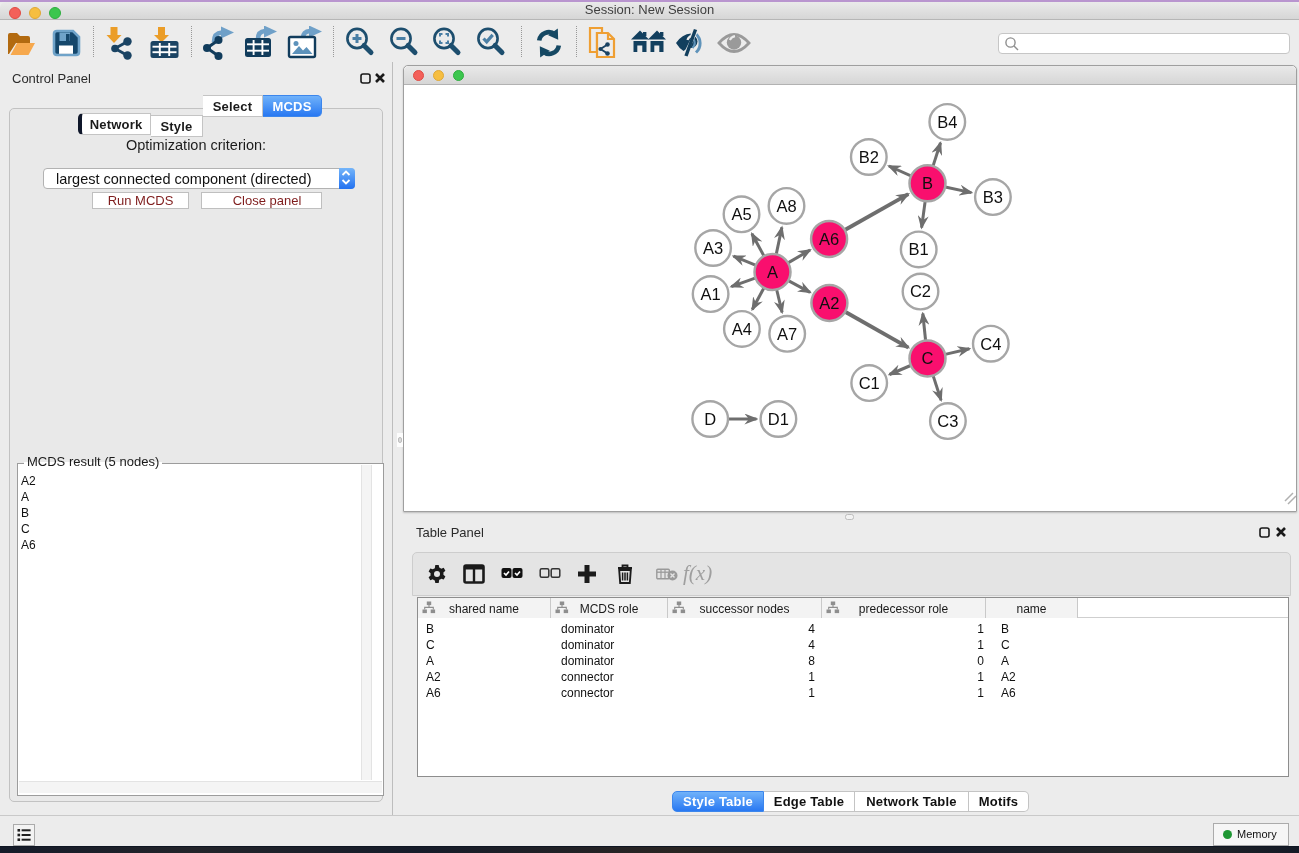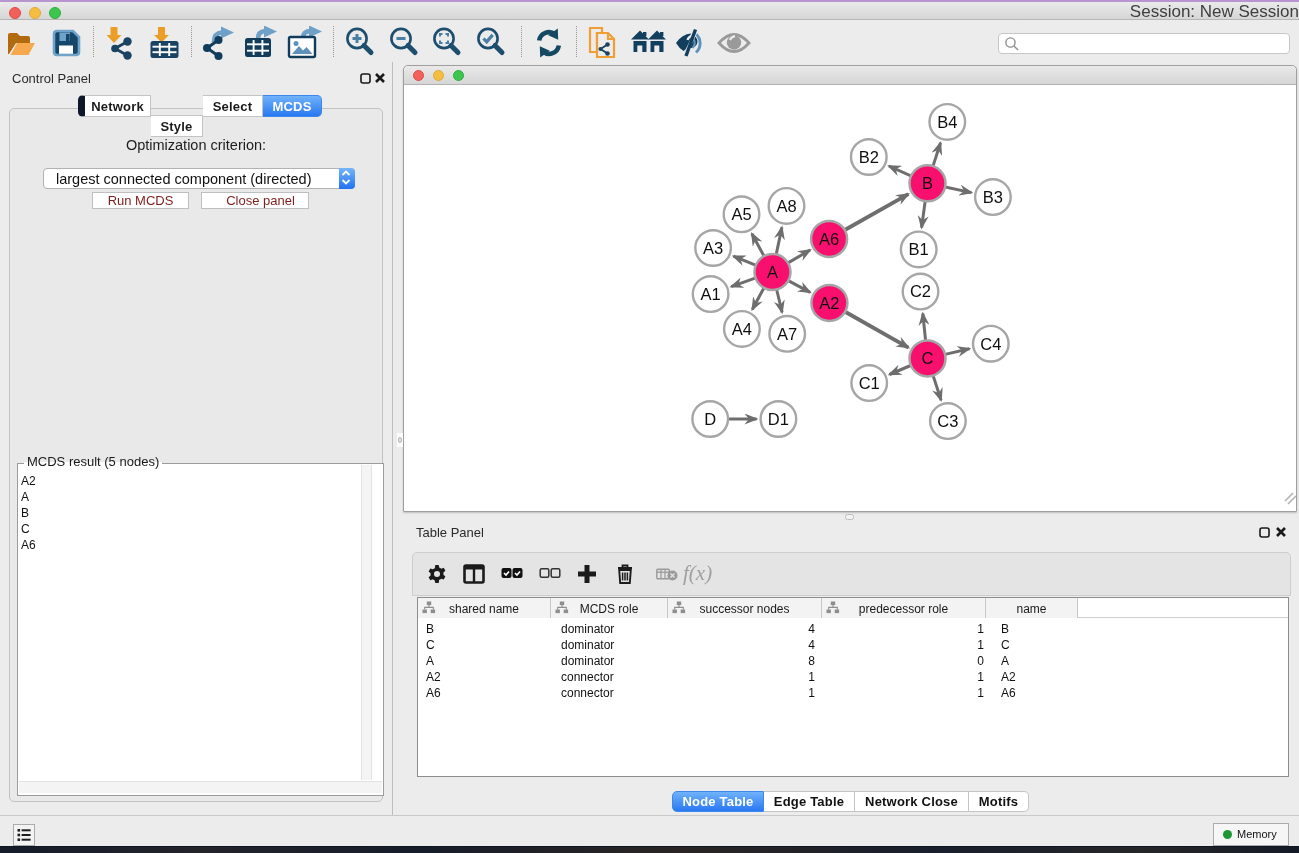--- a/index.html
+++ b/index.html
@@ -4,33 +4,33 @@
 <style>
 * { margin:0; padding:0; box-sizing:border-box; }
 html,body { width:1299px; height:853px; overflow:hidden; }
 body { font-family:"Liberation Sans", sans-serif; background:#ececec; position:relative; }
 .abs { position:absolute; }
 #deskTop { left:0; top:0; width:1299px; height:2px; background:#b995cf; }
 #titlebar { left:0; top:2px; width:1299px; height:18px;
   background:linear-gradient(#eaeaea,#d6d6d6);
   border-bottom:1px solid #b6b6b6; border-radius:6px 6px 0 0; }
 .tl { position:absolute; width:12px; height:12px; border-radius:50%; }
-#title-text { width:100%; text-align:right; top:0; font-size:17px; color:#3f3f3f; }
+#title-text { width:100%; text-align:center; top:0; font-size:13px; color:#3f3f3f; }
 #toolbar { left:0; top:21px; width:1299px; height:41px; background:#ececec; }
 .sep { position:absolute; top:5px; height:31px; width:0; border-left:1px dotted #989898; }
 .ticon { position:absolute; top:5px; }
 #searchbox { left:998px; top:33px; width:292px; height:21px; background:#fff;
   border:1px solid #c6c6c6; border-radius:4px; }
 #cpanel { left:0; top:62px; width:393px; height:753px; background:#ececec;
   border-right:1px solid #bdbdbd; }
 #cpanel-title { left:12px; top:9px; font-size:13px; color:#2b2b2b; }
 #cp-tabs { left:78px; top:33px; height:22px; display:flex; z-index:3; }
 .tab { height:22px; border:1px solid #c4c4c4; border-left:none; background:#fff;
   font-size:13px; font-weight:bold; letter-spacing:.2px; color:#1a1a1a; display:flex; align-items:center; justify-content:center; }
-.tab:first-child { border-left:7px solid #0f172a; border-radius:5px 0 0 5px; }
+.tab:first-child { border-left:4px solid #0f172a; border-radius:5px 0 0 5px;margin-top:18px; }
 .tab:last-child { border-radius:0 5px 5px 0; border-color:#3c86ec;}
 .tab.sel { background:linear-gradient(#70b2fa,#2878f2); color:#fff; }
 #cp-content { left:9px; top:46px; width:374px; height:694px; background:#e9e9e9;
   border:1px solid #c2c2c2; border-radius:5px; z-index:1; }
 #opt-label { width:100%; top:28px; text-align:center; font-size:14.5px; color:#1c1c1c; }
 #dropdown { left:33px; top:59px; width:312px; height:21px; background:#fff;
   border:1px solid #b2b2b2; border-radius:4px; font-size:14.5px; color:#111; }
 #dd-step { position:absolute; right:-1px; top:-1px; width:16px; height:21px;
   background:linear-gradient(#74b5fa,#2271f0); border-radius:0 4px 4px 0; }
 .btn { position:absolute; height:17px; background:#fff; border:1px solid #bfbfbf;
@@ -226,21 +226,21 @@
     <div id="dropdown" class="abs">
         <span style="position:absolute;left:12px;top:2px;">largest connected component (directed)</span>
       <div id="dd-step">
         <svg width="14" height="19" viewBox="0 0 14 19" style="position:absolute;left:0;top:0;">
           <path d="M3.5,7 L7,3.5 L10.5,7" fill="none" stroke="#fff" stroke-width="1.8"></path>
           <path d="M3.5,12 L7,15.5 L10.5,12" fill="none" stroke="#fff" stroke-width="1.8"></path>
         </svg>
       </div>
     </div>
     <div class="btn" style="left:82px;top:83px;width:97px;">Run MCDS</div>
-    <div class="btn" style="left:191px;top:83px;width:108px;padding-left:11px;">Close panel</div>
+    <div class="btn" style="left:191px;top:83px;width:121px;padding-left:11px;">Close panel</div>
     <div id="mcds-box" class="abs">
       <div id="mcds-list" class="abs">A2<br>A<br>B<br>C<br>A6</div>
       <div class="vscroll"></div>
       <div class="hscroll"></div>
     </div>
     <div id="mcds-label" class="abs">MCDS result (5 nodes)</div>
   </div>
   <div id="cp-tabs" class="abs">
     <div class="tab" style="width:73px;">Network</div>
     <div class="tab" style="width:52px;margin-top:20px;">Style</div>
@@ -444,23 +444,23 @@
 <div class="cell" style="left:250px;top:72px;width:147px;text-align:right;">1</div>
 <div class="cell" style="left:404px;top:72px;width:162px;text-align:right;">1</div>
 <div class="cell" style="left:583px;top:72px;">A2</div>
 <div class="cell" style="left:8px;top:88px;">A6</div>
 <div class="cell" style="left:143px;top:88px;">connector</div>
 <div class="cell" style="left:250px;top:88px;width:147px;text-align:right;">1</div>
 <div class="cell" style="left:404px;top:88px;width:162px;text-align:right;">1</div>
 <div class="cell" style="left:583px;top:88px;">A6</div>
   </div>
   <div id="ttabs" class="abs">
-    <div class="ttab sel" style="width:92px;">Node Table</div>
+    <div class="ttab sel" style="width:92px;">Style Table</div>
     <div class="ttab" style="width:91px;">Edge Table</div>
-    <div class="ttab" style="width:114px;">Network Close</div>
+    <div class="ttab" style="width:114px;">Network Table</div>
     <div class="ttab" style="width:60px;">Motifs</div>
   </div>
 </div>
 <div id="statusbar" class="abs">
   <div id="listbtn" class="abs">
     <svg width="20" height="20" viewBox="0 0 20 20" style="position:absolute;left:0;top:0;">
       <g fill="#1f1f1f">
           <rect x="3.5" y="4" width="2.6" height="2.6"></rect>
           <rect x="3.5" y="8.7" width="2.6" height="2.6"></rect>
           <rect x="3.5" y="13.4" width="2.6" height="2.6"></rect>

